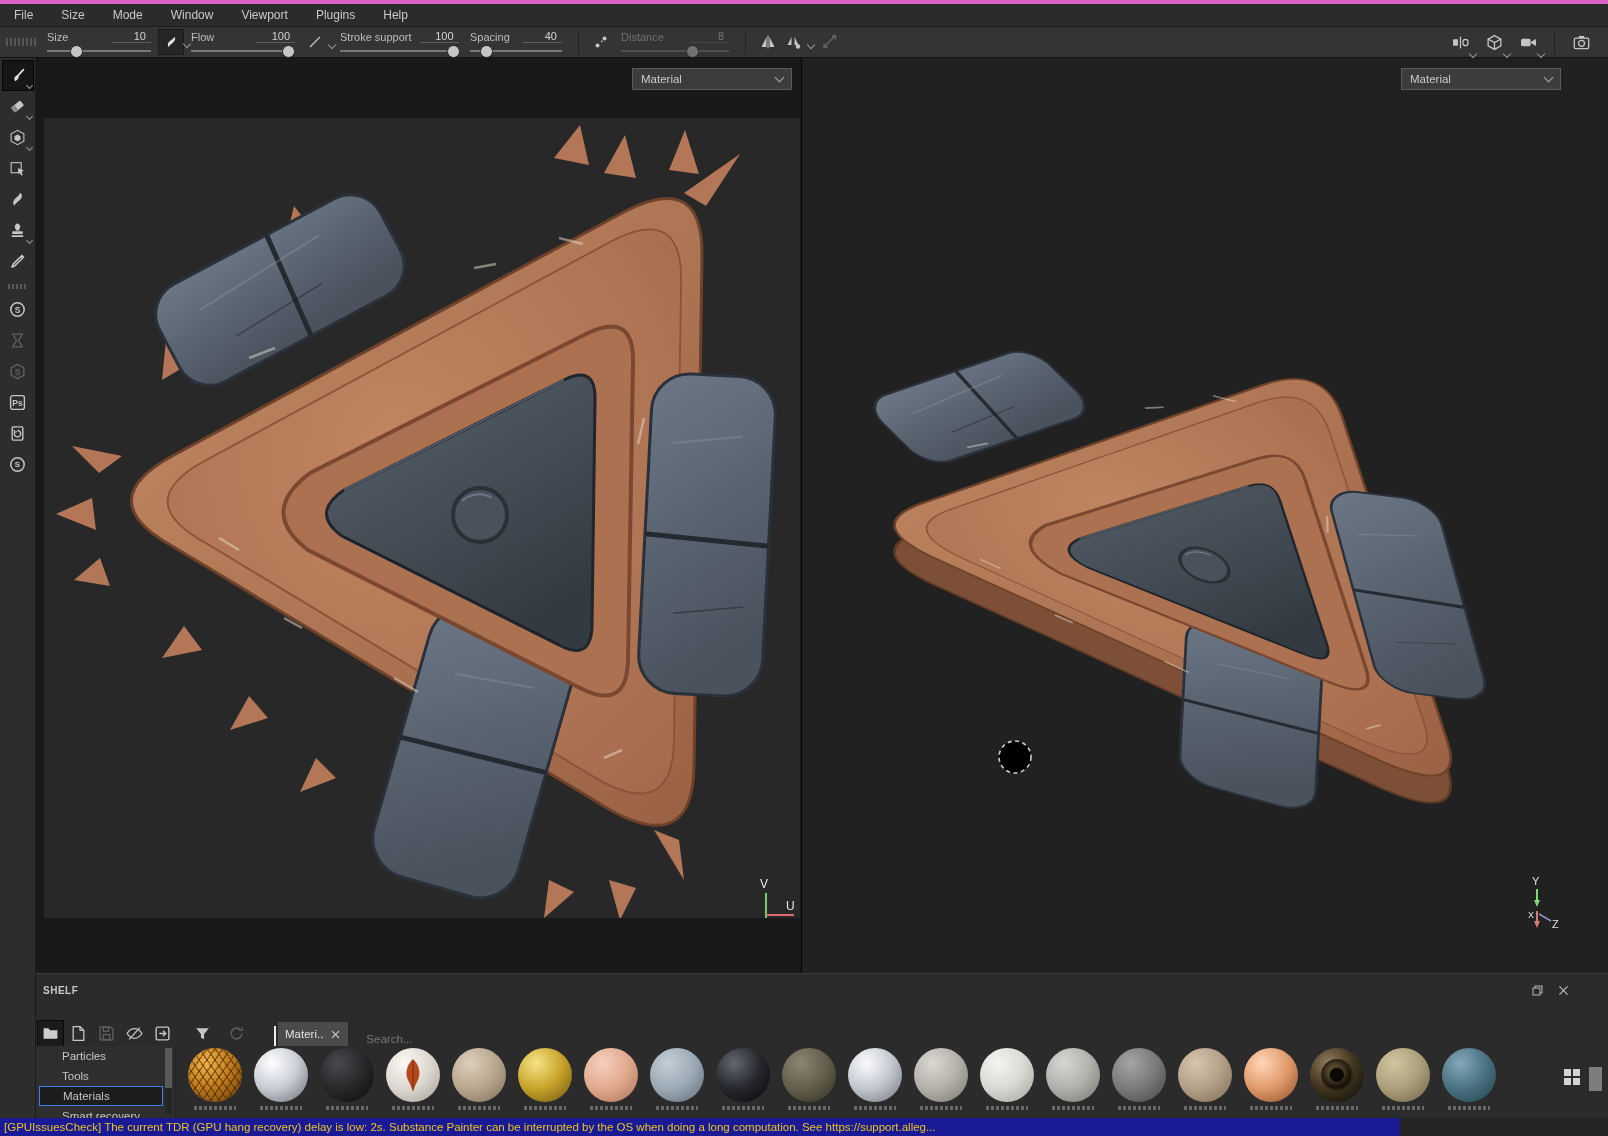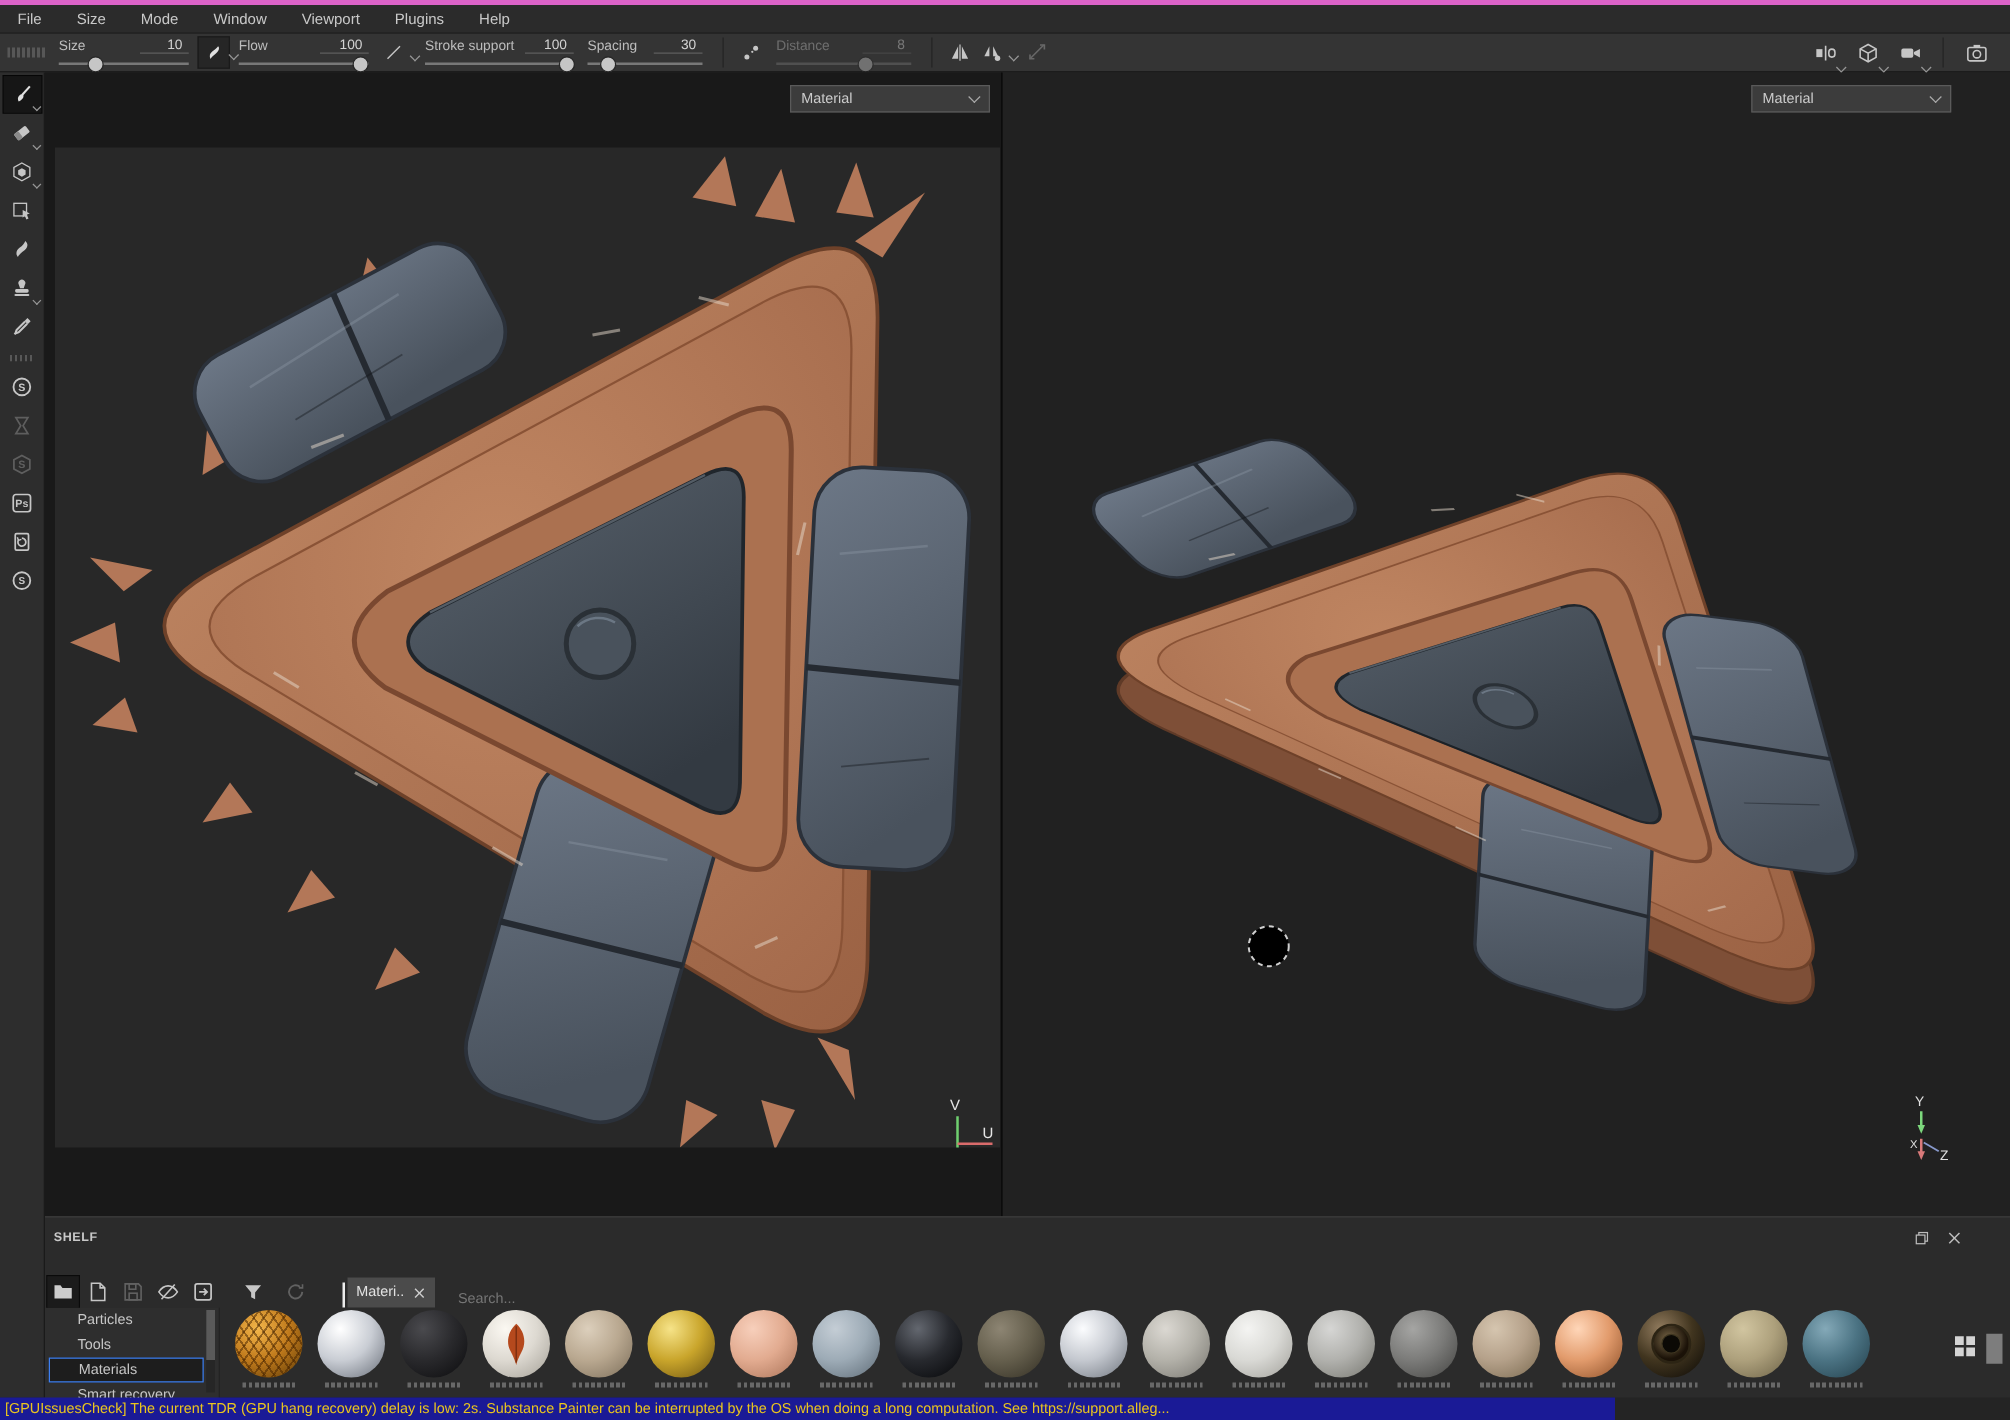--- a/index.html
+++ b/index.html
@@ -90,21 +90,21 @@
                 repeating-linear-gradient(-55deg,rgba(70,35,0,.5) 0 1.5px,transparent 1.5px 6.5px);}
   .lens1{position:absolute;inset:11px;border-radius:50%;background:radial-gradient(circle at 42% 38%,#7a6848,#1b1208 65%);border:2px solid #2c2414;box-sizing:border-box;}
   .lens2{position:absolute;inset:19px;border-radius:50%;background:#0b0905;border:1px solid #3e3category;border:1px solid #3e3520;box-sizing:border-box;}
   .sph-label{margin-top:4px;width:42px;height:4px;opacity:.55;
      background:repeating-linear-gradient(90deg,#9a9a9a 0 3px,transparent 3px 5px);}
   #grid-ic{position:absolute;right:28px;top:23px;width:16px;height:16px;display:grid;
      grid-template-columns:7px 7px;grid-template-rows:7px 7px;gap:2px;}
   #grid-ic div{background:#d4d4d4;}
   #shelf-scroll{position:absolute;right:6px;top:21px;width:13px;height:24px;background:#7d7d7d;}
   
-  #statusbar{position:absolute;left:0;top:1118px;width:1292px;height:18px;line-height:18px;
+  #statusbar{position:absolute;left:0;top:1118px;width:1400px;height:18px;line-height:18px;
      font-size:11.5px;padding-left:4px;box-sizing:border-box;white-space:nowrap;overflow:hidden;}
 </style>
 </head>
 <body>
 
 <div id="app">
 
   <div id="topstrip" style="background: rgb(219, 99, 200);"></div>
 
   <div id="menubar">
@@ -164,21 +164,21 @@
           <span class="svalue">100</span>
         </div>
       <div class="strack">
           <div class="shandle" style="left: 97%;"></div>
         </div>
     </div>
 
     <div class="slider" style="width:92px">
       <div class="srow">
           <span class="slabel">Spacing</span>
-          <span class="svalue">30</span>
+          <span class="svalue">40</span>
         </div>
       <div class="strack">
           <div class="shandle" style="left: 17%;"></div>
         </div>
     </div>
 
     <div class="tb-div"></div>
     <div class="tb-icon">
         <span style="display: flex;">
           <svg viewBox="0 0 16 16" fill="#c6c6c6">

